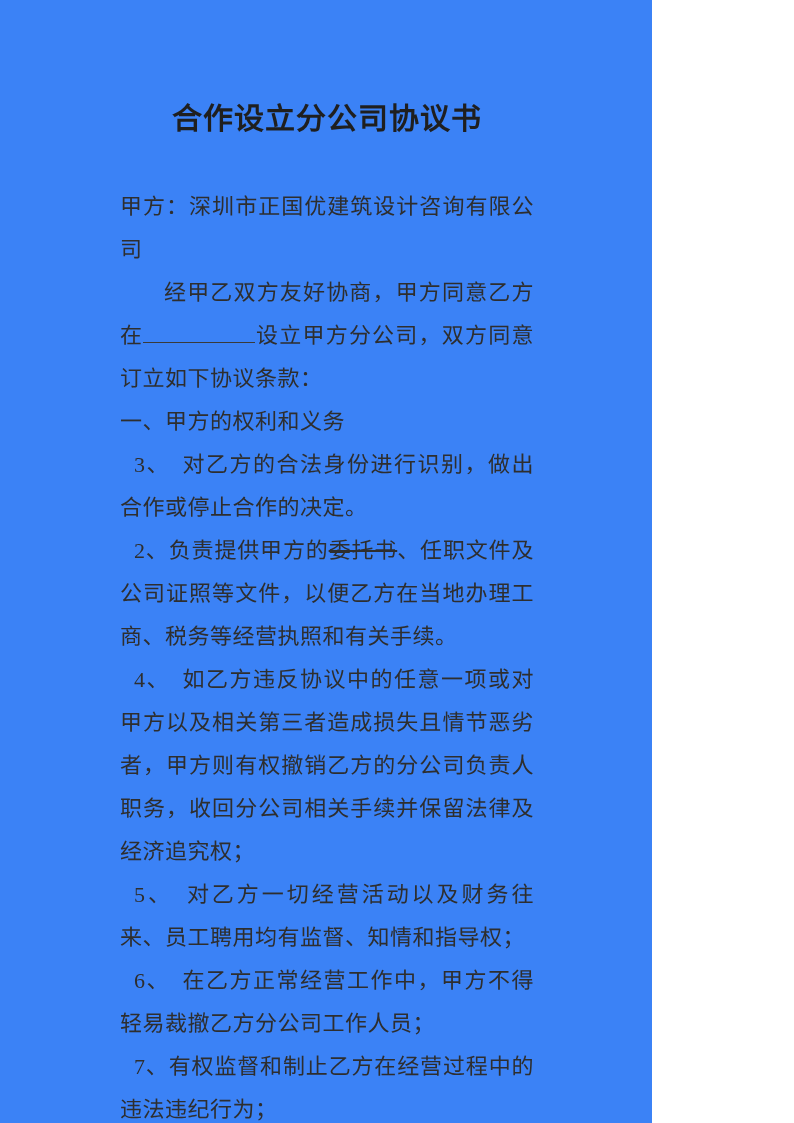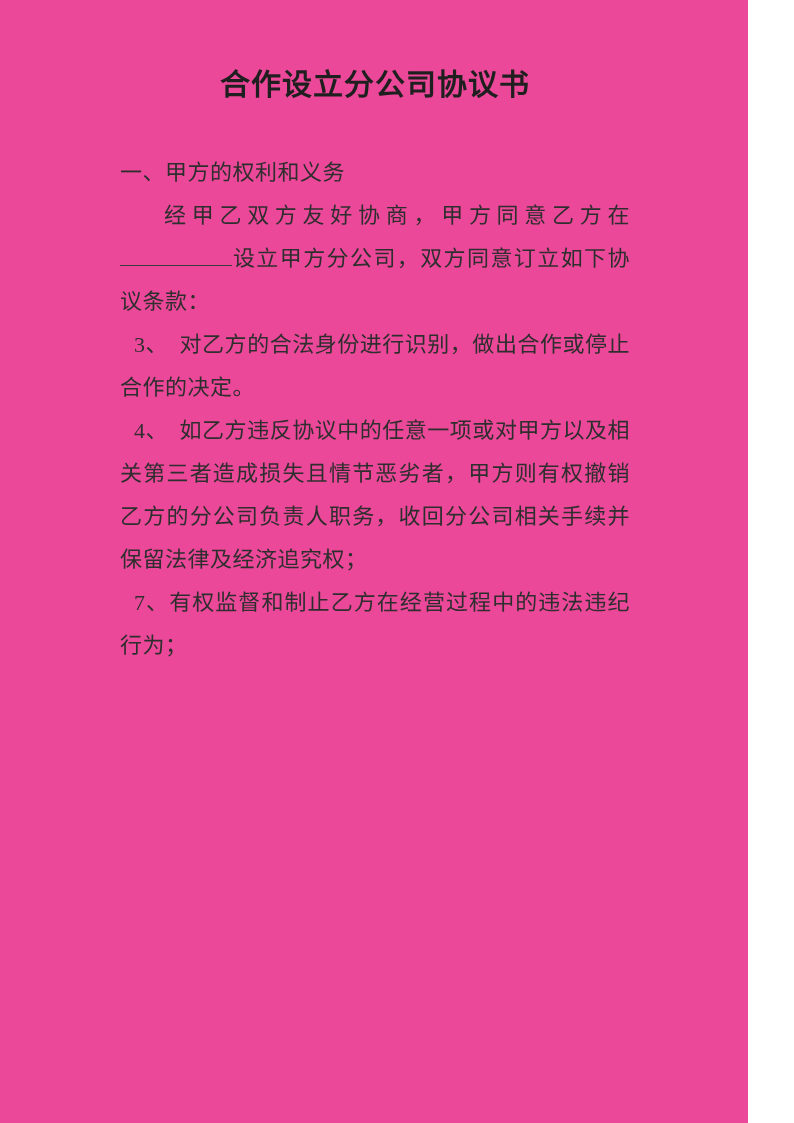--- a/index.html
+++ b/index.html
@@ -2,26 +2,26 @@
 <html lang="zh-CN"><head>
 <meta charset="utf-8">
 <style>
   html, body {
     margin: 0;
     padding: 0;
     background: #ffffff;
   }
   .page {
     position: relative;
-    width: 748px;
+    width: 652px;
     height: 1123px;
     box-sizing: border-box;
-    background: #ec4899;
+    background: #3b82f6;
     color: #2e2e2e;
-    padding: 63px 118px 0 120px;
+    padding: 97px 118px 0 120px;
     overflow: hidden;
     font-family: "Liberation Serif", "DejaVu Serif", serif;
   }
   .doc-title {
     font-size: 30px;
     font-weight: 700;
     line-height: 44px;
     letter-spacing: 1px;
     text-align: center;
     margin: 0 0 44px 0;
@@ -52,29 +52,33 @@
     text-decoration-color: #2e2e2e;
   }
 </style>
 </head>
 <body>
 
 <div class="page">
 
   <h1 class="doc-title">合作设立分公司协议书</h1>
 
+  <p class="line">甲方：深圳市正国优建筑设计咨询有限公司</p>
 
+
+  <p class="line indent-2em"><span>经甲乙双方友好协商，甲方同意乙方在</span><span class="blank"></span><span>设立甲方分公司，双方同意订立如下协议条款：</span></p>
 
   <p class="line">一、甲方的权利和义务</p>
 
-  <p class="line indent-2em"><span>经甲乙双方友好协商，甲方同意乙方在</span><span class="blank"></span><span>设立甲方分公司，双方同意订立如下协议条款：</span></p>
-
   <p class="line clause">3、　对乙方的合法身份进行识别，做出合作或停止合作的决定。</p>
 
+  <p class="line clause"><span>2、负责提供甲方的</span><span class="strike">委托书</span><span>、任职文件及公司证照等文件，以便乙方在当地办理工商、税务等经营执照和有关手续。</span></p>
 
 
   <p class="line clause">4、　如乙方违反协议中的任意一项或对甲方以及相关第三者造成损失且情节恶劣者，甲方则有权撤销乙方的分公司负责人职务，收回分公司相关手续并保留法律及经济追究权；</p>
 
+  <p class="line clause">5、　对乙方一切经营活动以及财务往来、员工聘用均有监督、知情和指导权；</p>
 
+  <p class="line clause">6、　在乙方正常经营工作中，甲方不得轻易裁撤乙方分公司工作人员；</p>
 
   <p class="line clause">7、有权监督和制止乙方在经营过程中的违法违纪行为；</p>
 
 </div>
 
 </body></html>

